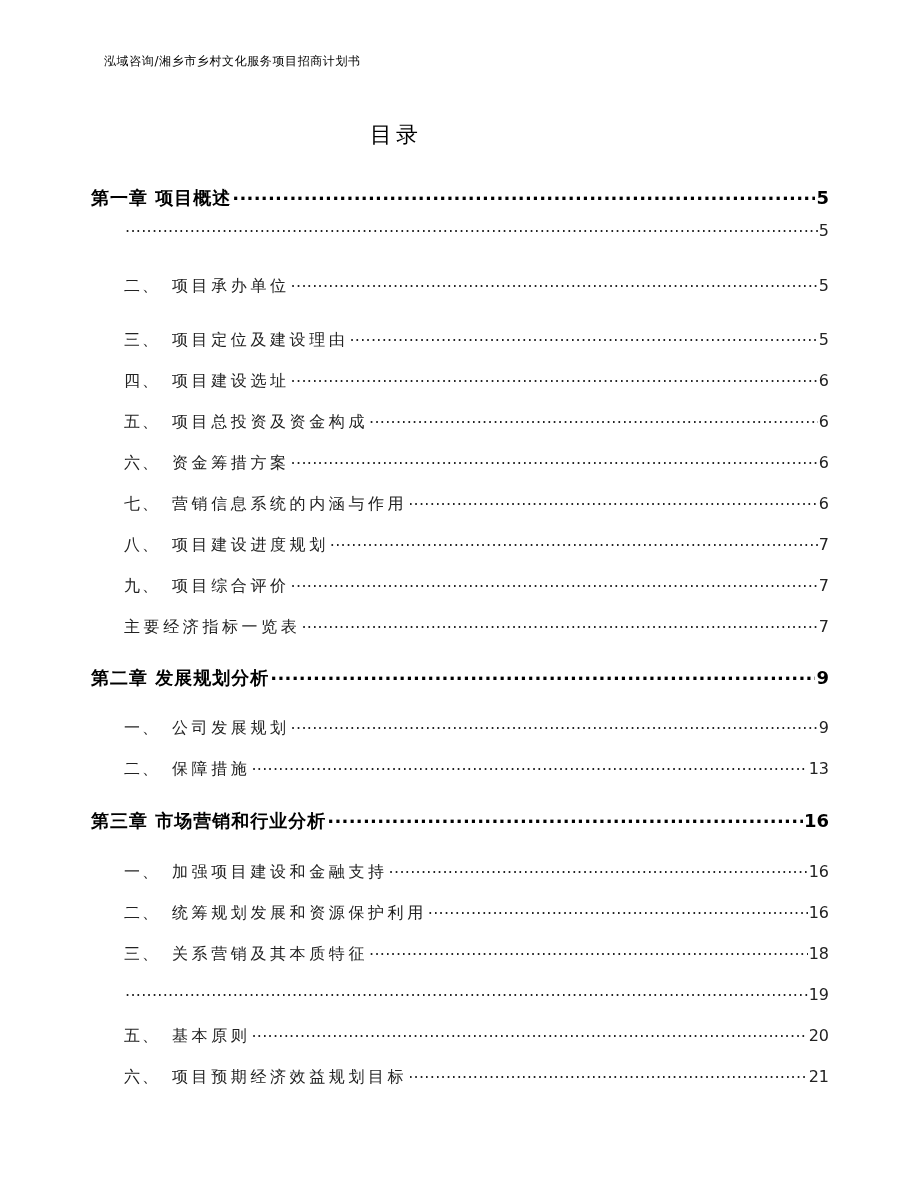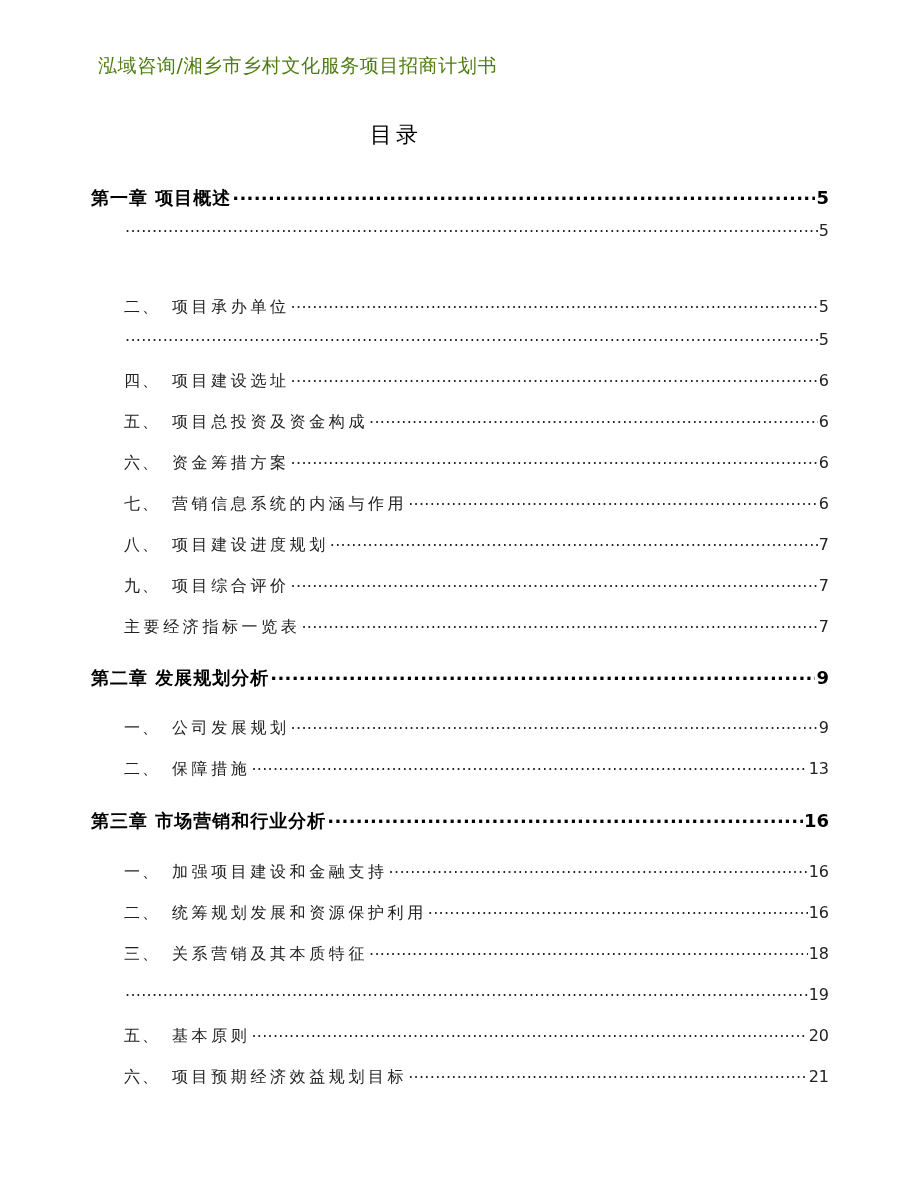--- a/index.html
+++ b/index.html
@@ -10,24 +10,24 @@
     body {
       width: 920px;
       height: 1191px;
       position: relative;
       overflow: hidden;
       font-family: "DejaVu Sans", "Liberation Sans", sans-serif;
       color: #000;
     }
     .header-line {
       position: absolute;
-      left: 98px;
+      left: 104px;
       top: 53px;
-      font-size: 19px;
-      color: #4d7c0f;
+      font-size: 12px;
+      color: #000000;
       letter-spacing: 0.6px;
     }
     .toc-title {
       position: absolute;
       left: 0;
       width: 792px;
       top: 120px;
       text-align: center;
       font-size: 22px;
       font-weight: 500;
@@ -97,26 +97,27 @@
 <div class="toc-entry chapter" style="top:186px">
   <span class="label">第一章 项目概述</span>
   <span class="dots"></span>
   <span class="page">5</span>
 </div>
 
 <div class="toc-entry section" style="top:220px">
   <span class="dots"></span>
   <span class="page">5</span>
 </div>
-<div class="toc-entry section" style="top:296px">
+<div class="toc-entry section" style="top:275px">
   <span class="label"><span class="num">二、</span><span>项目承办单位</span></span>
   <span class="dots"></span>
   <span class="page">5</span>
 </div>
 <div class="toc-entry section" style="top:329px">
+  <span class="label"><span class="num">三、</span><span>项目定位及建设理由</span></span>
   <span class="dots"></span>
   <span class="page">5</span>
 </div>
 <div class="toc-entry section" style="top:370px">
   <span class="label"><span class="num">四、</span><span>项目建设选址</span></span>
   <span class="dots"></span>
   <span class="page">6</span>
 </div>
 <div class="toc-entry section" style="top:411px">
   <span class="label"><span class="num">五、</span><span>项目总投资及资金构成</span></span>

